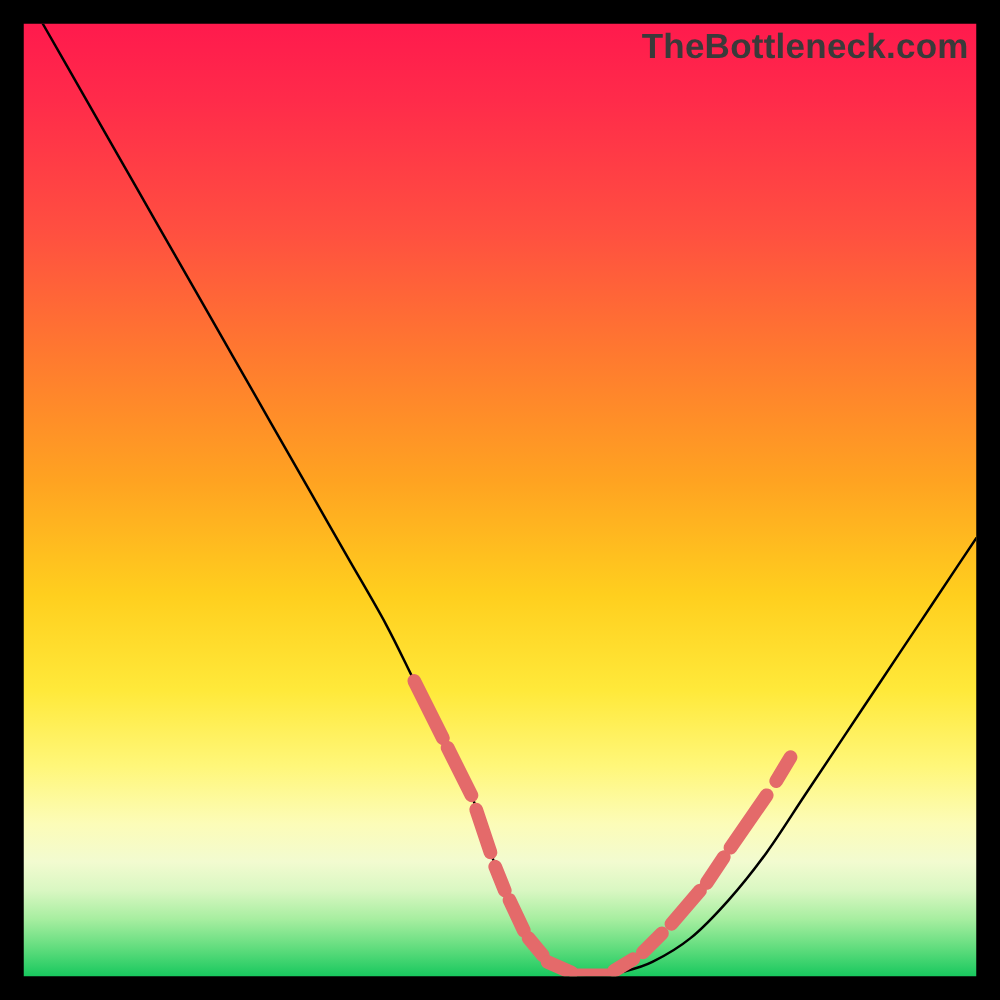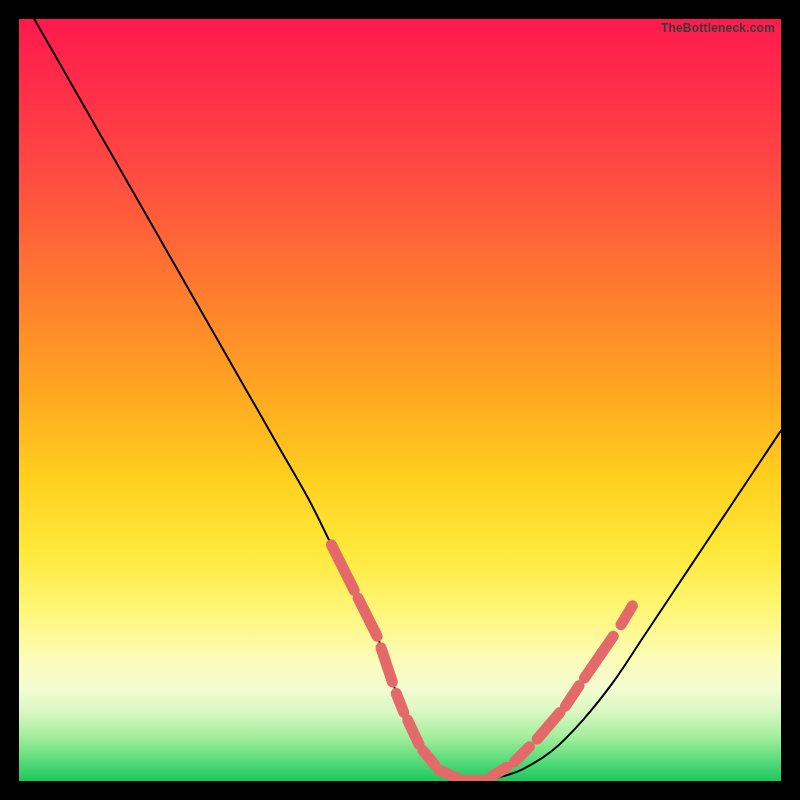--- a/index.html
+++ b/index.html
@@ -40,21 +40,21 @@
       #a7eea0 94%,
       #62dd7e 97%,
       #18c85e 100%
     );
   }
   .watermark {
     position: absolute;
     top: 2px;
     right: 6px;
     color: #3a3a3a;
-    font-size: 12px;
+    font-size: 28px;
     font-weight: 600;
     letter-spacing: 0.2px;
     user-select: none;
   }
   svg.curve {
     position: absolute;
     left: 0; top: 0;
     width: 762px; height: 762px;
   }
 </style>

